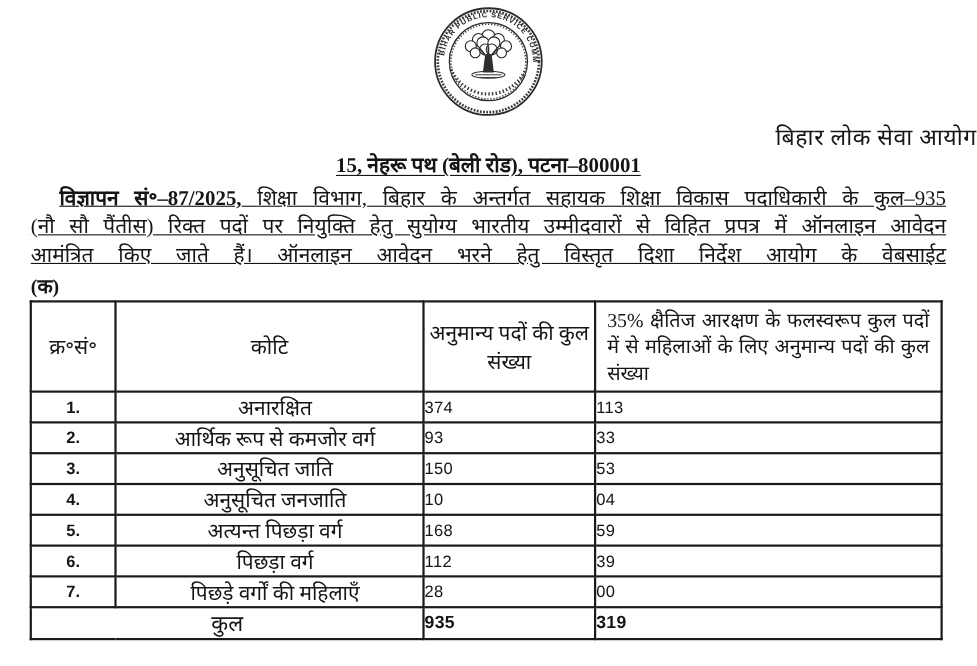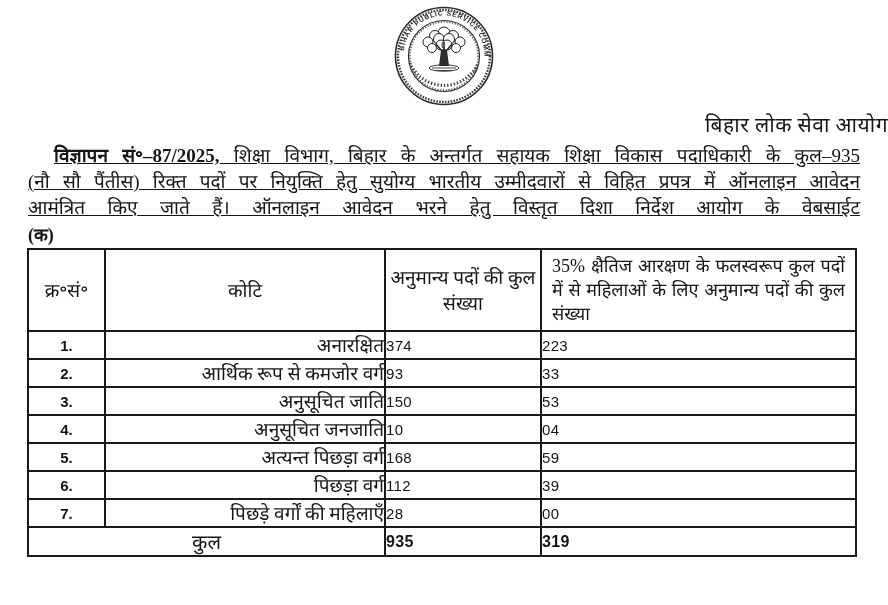--- a/index.html
+++ b/index.html
@@ -66,21 +66,21 @@
   }
   tr.head-row { height: 76px; }
   tr.data-row { height: 27px; }
   tr.total-row { height: 28px; }
 
   td.c-sno {
     text-align: center;
     font-family: "Liberation Sans", "DejaVu Sans", sans-serif;
     font-weight: bold; font-size: 15px;
   }
-  td.c-cat { text-align: right; padding-left: 10px; font-size: 19px; }
+  td.c-cat { text-align: center; padding-left: 10px; font-size: 19px; }
   td.c-num {
     text-align: left;
     font-family: "Liberation Sans", "DejaVu Sans", sans-serif;
     font-size: 15px; letter-spacing: 0.3px;
   }
   tr.total-row td.c-label { text-align: center; font-size: 20px; }
   tr.total-row td.c-num { font-weight: bold; font-size: 16px; }
 </style>
 </head>
 <body>
@@ -116,20 +116,23 @@
         <circle cx="53" cy="39" r="5"></circle>
         <path d="M47 44 L45 60 L55 60 L53 44 Z" fill="#2e2e2e" stroke="none"></path>
         <path d="M47 44 L42 38 M53 44 L58 38 M50 44 L50 36" stroke="#2e2e2e" stroke-width="1.6" fill="none"></path>
         <ellipse cx="50" cy="62" rx="15" ry="3.2" fill="none" stroke="#333333"></ellipse>
         <path d="M38 62 h24 M41 64.5 h18" stroke="#333333" stroke-width="0.9"></path>
       </g>
     </svg>
   </div>
 
   <div class="org-name">बिहार लोक सेवा आयोग</div>
+  <div class="address">
+    <span>15, नेहरू पथ (बेली रोड), पटना–800001</span>
+  </div>
 
   <div class="para">
     <div class="pline first">
       <span class="b">विज्ञापन सं॰–87/2025,</span>
       <span>शिक्षा विभाग, बिहार के अन्तर्गत सहायक शिक्षा विकास पदाधिकारी के कुल–935</span>
     </div>
     <div class="pline">(नौ सौ पैंतीस) रिक्त पदों पर नियुक्ति हेतु सुयोग्य भारतीय उम्मीदवारों से विहित प्रपत्र में ऑनलाइन आवेदन</div>
     <div class="pline">आमंत्रित किए जाते हैं। ऑनलाइन आवेदन भरने हेतु विस्तृत दिशा निर्देश आयोग के वेबसाईट</div>
   </div>
 
@@ -146,21 +149,21 @@
         <tr class="head-row">
       <th class="h-sno">क्र॰सं॰</th>
       <th class="h-koti">कोटि</th>
       <th class="h-total">अनुमान्य पदों की कुल संख्या</th>
       <th class="h-women">35% क्षैतिज आरक्षण के फलस्वरूप कुल पदों में से महिलाओं के लिए अनुमान्य पदों की कुल संख्या</th>
     </tr>
     <tr class="data-row">
       <td class="c-sno">1.</td>
       <td class="c-cat">अनारक्षित</td>
       <td class="c-num">374</td>
-      <td class="c-num">223</td>
+      <td class="c-num">113</td>
     </tr>
     <tr class="data-row">
       <td class="c-sno">2.</td>
       <td class="c-cat">आर्थिक रूप से कमजोर वर्ग</td>
       <td class="c-num">93</td>
       <td class="c-num">33</td>
     </tr>
     <tr class="data-row">
       <td class="c-sno">3.</td>
       <td class="c-cat">अनुसूचित जाति</td>

